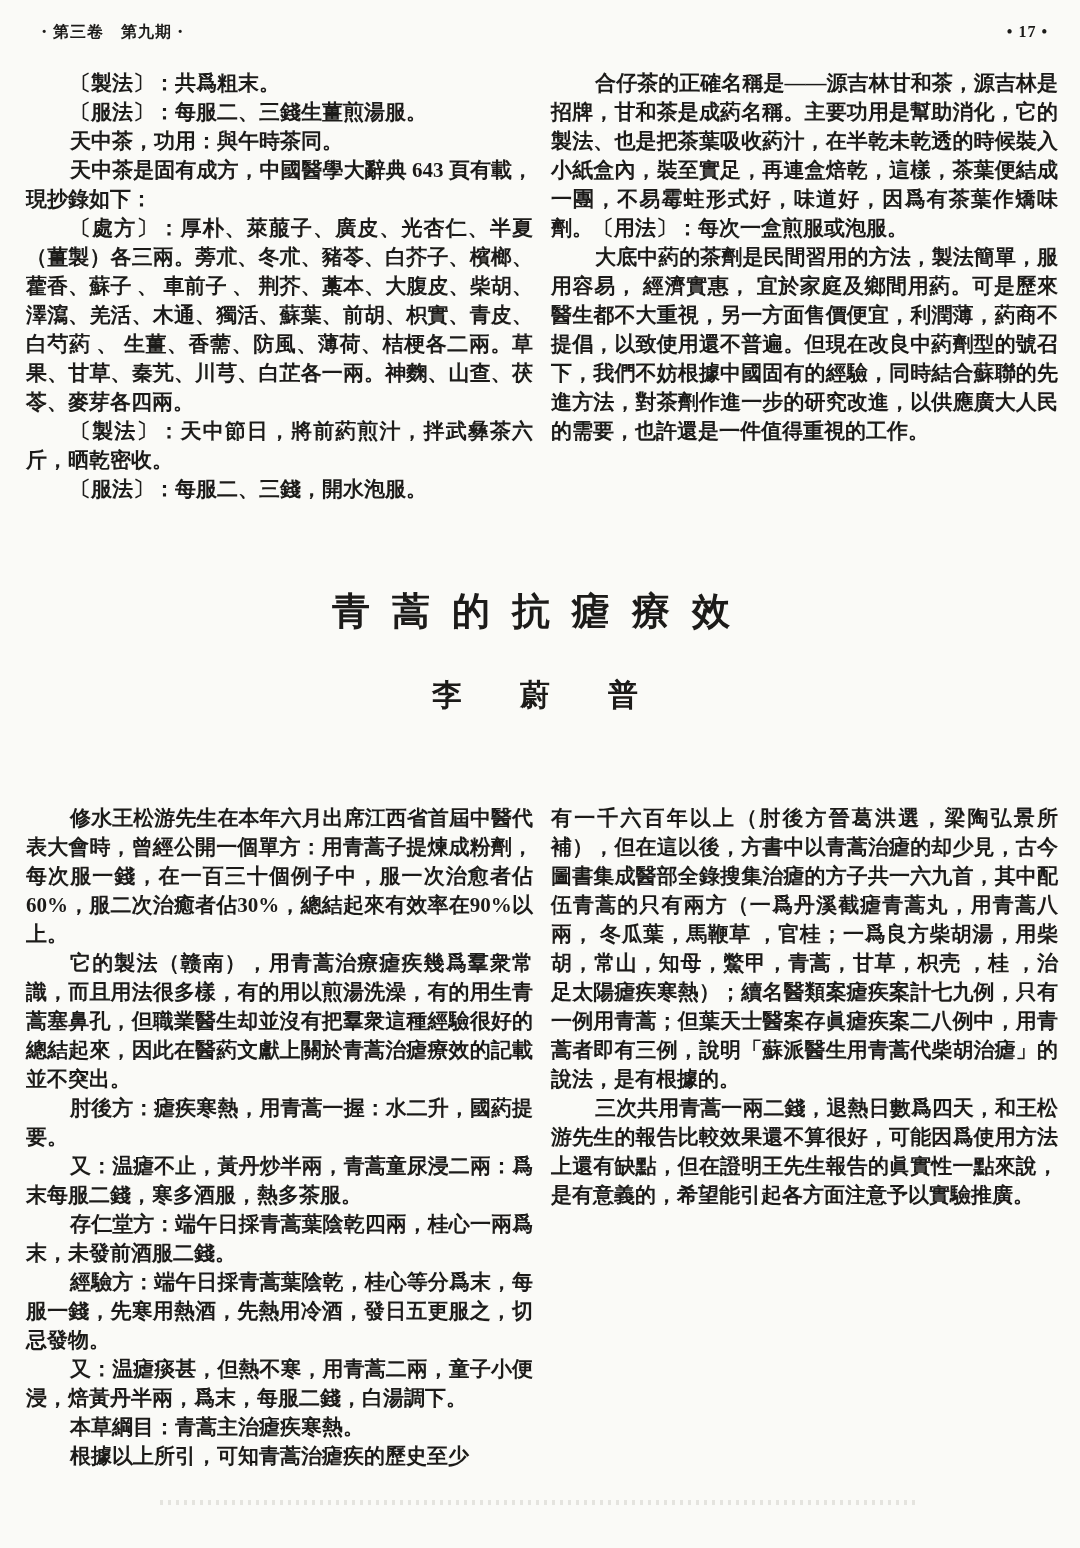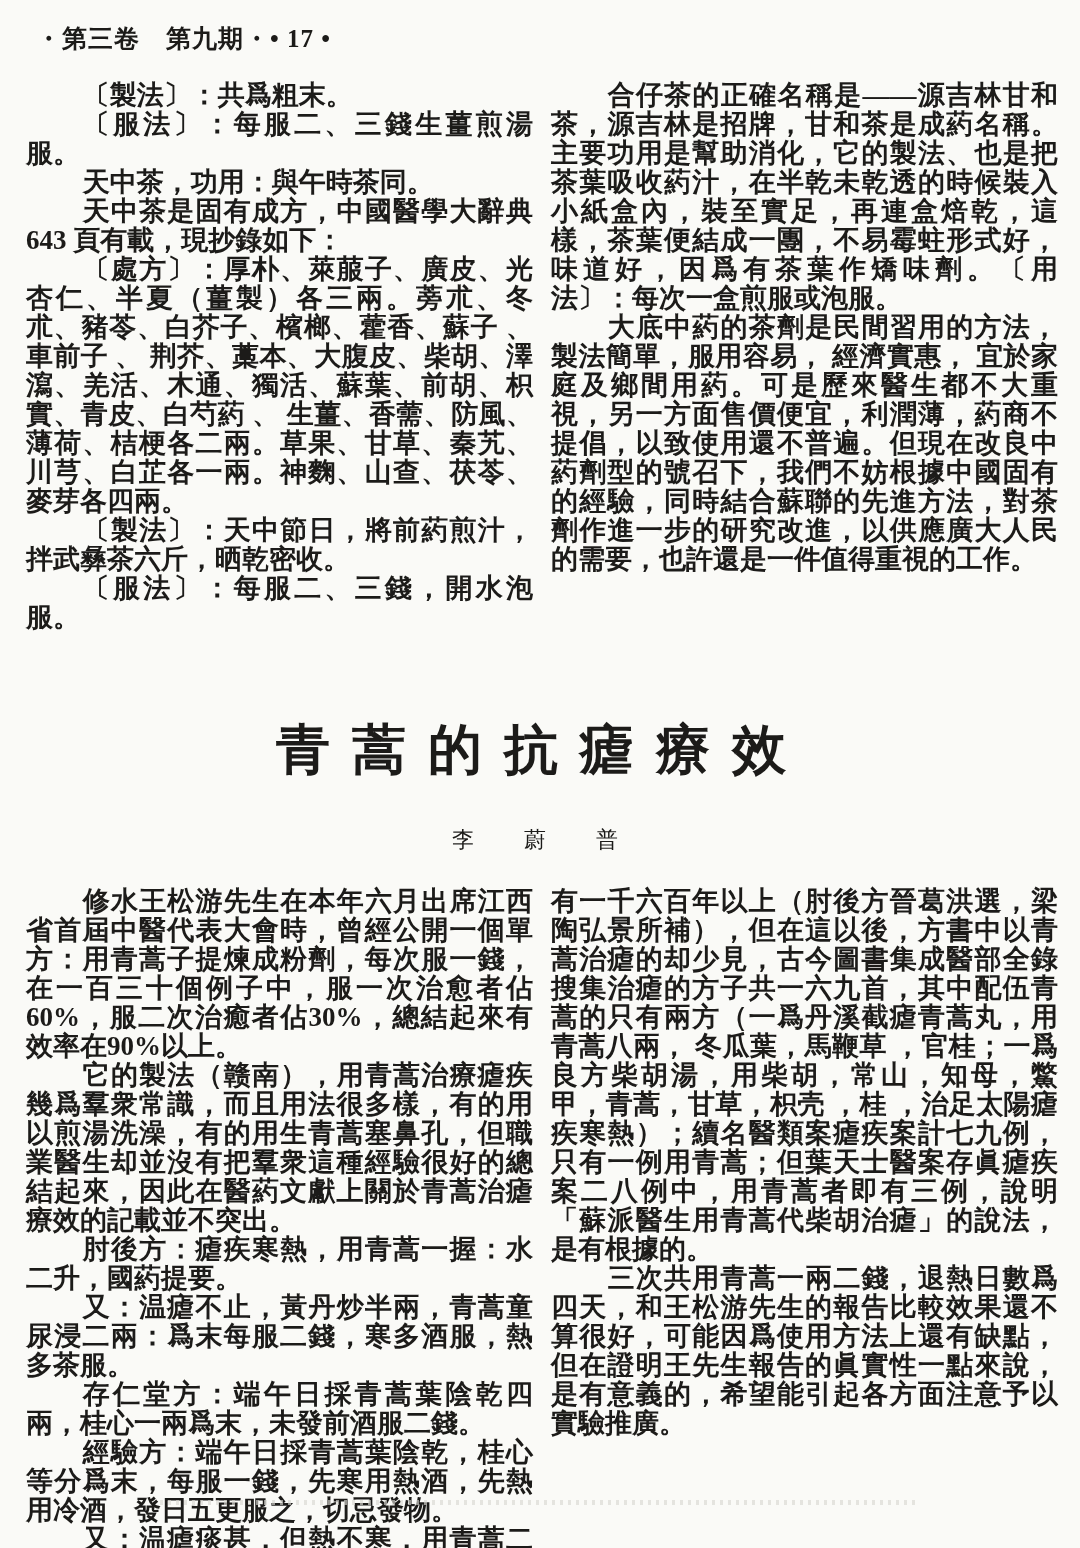--- a/index.html
+++ b/index.html
@@ -4,37 +4,37 @@
 <style>
   html,body{margin:0;padding:0;}
   body{
     width:1080px;height:1548px;overflow:hidden;
     background:#fafaf7;color:#1c1b19;
     font-family:"Liberation Serif","DejaVu Serif",serif;
     position:relative;
   }
   .page{padding:16px 22px 0 26px;}
   .hdr{
-    display:flex;align-items:baseline;
-    font-size:25px;font-weight:bold;padding:6px 10px 0 10px;
+    display:flex;justify-content:space-between;align-items:baseline;
+    font-size:16px;font-weight:bold;padding:6px 10px 0 10px;
     letter-spacing:1px;
   }
   .cols{display:flex;gap:18px;margin-top:26px;}
-  .col{flex:1;font-size:27px;line-height:29px;text-align:justify;font-weight:600;}
+  .col{flex:1;font-size:21px;line-height:29px;text-align:justify;font-weight:600;}
   .p{margin:0;text-indent:2.1em;}
   .p.cont{text-indent:0;}
   .title-block{text-align:center;margin-top:82px;}
   .art-title{
-    font-size:54px;font-weight:bold;letter-spacing:22px;margin:0;
+    font-size:38px;font-weight:bold;letter-spacing:22px;margin:0;
     white-space:nowrap;
   }
   .art-author{
-    font-size:22px;font-weight:normal;letter-spacing:14px;margin:38px 0 0 0;
+    font-size:30px;font-weight:bold;letter-spacing:14px;margin:38px 0 0 0;
   }
-  .body-cols{margin-top:32px;}
+  .body-cols{margin-top:88px;}
   .noise{
     position:absolute;left:160px;top:1500px;width:760px;height:5px;
     background:repeating-linear-gradient(90deg,#d9d8d2 0 3px,transparent 3px 8px);
     opacity:.65;
   }
 </style>
 </head>
 <body>
 
 <div class="page">

